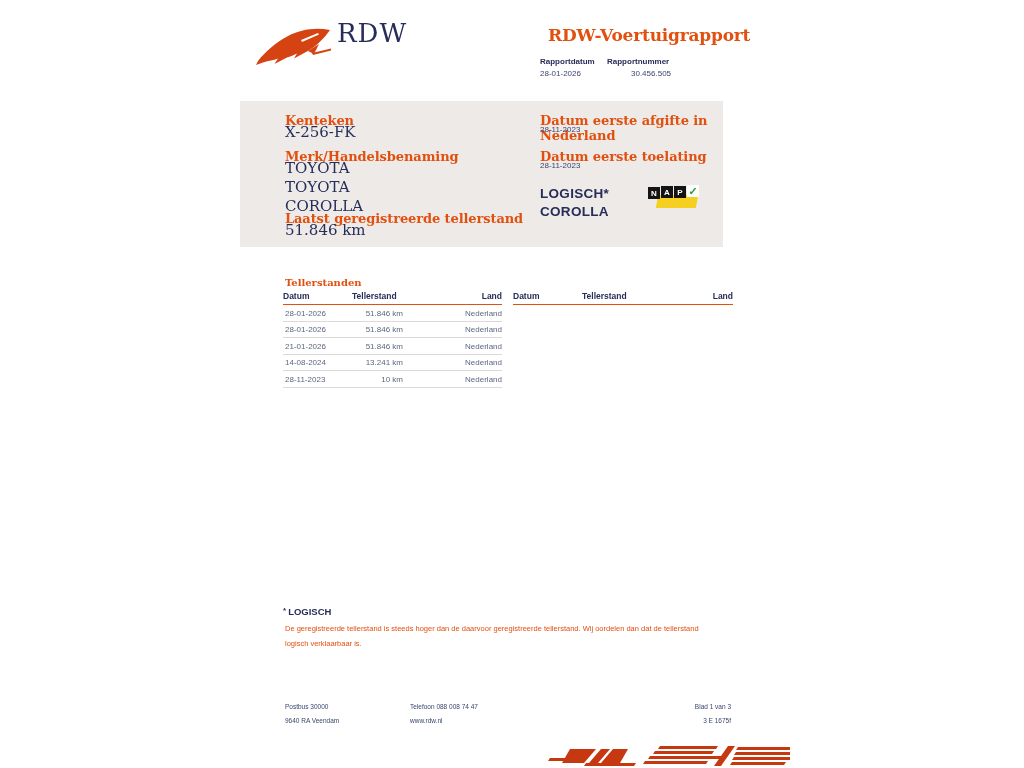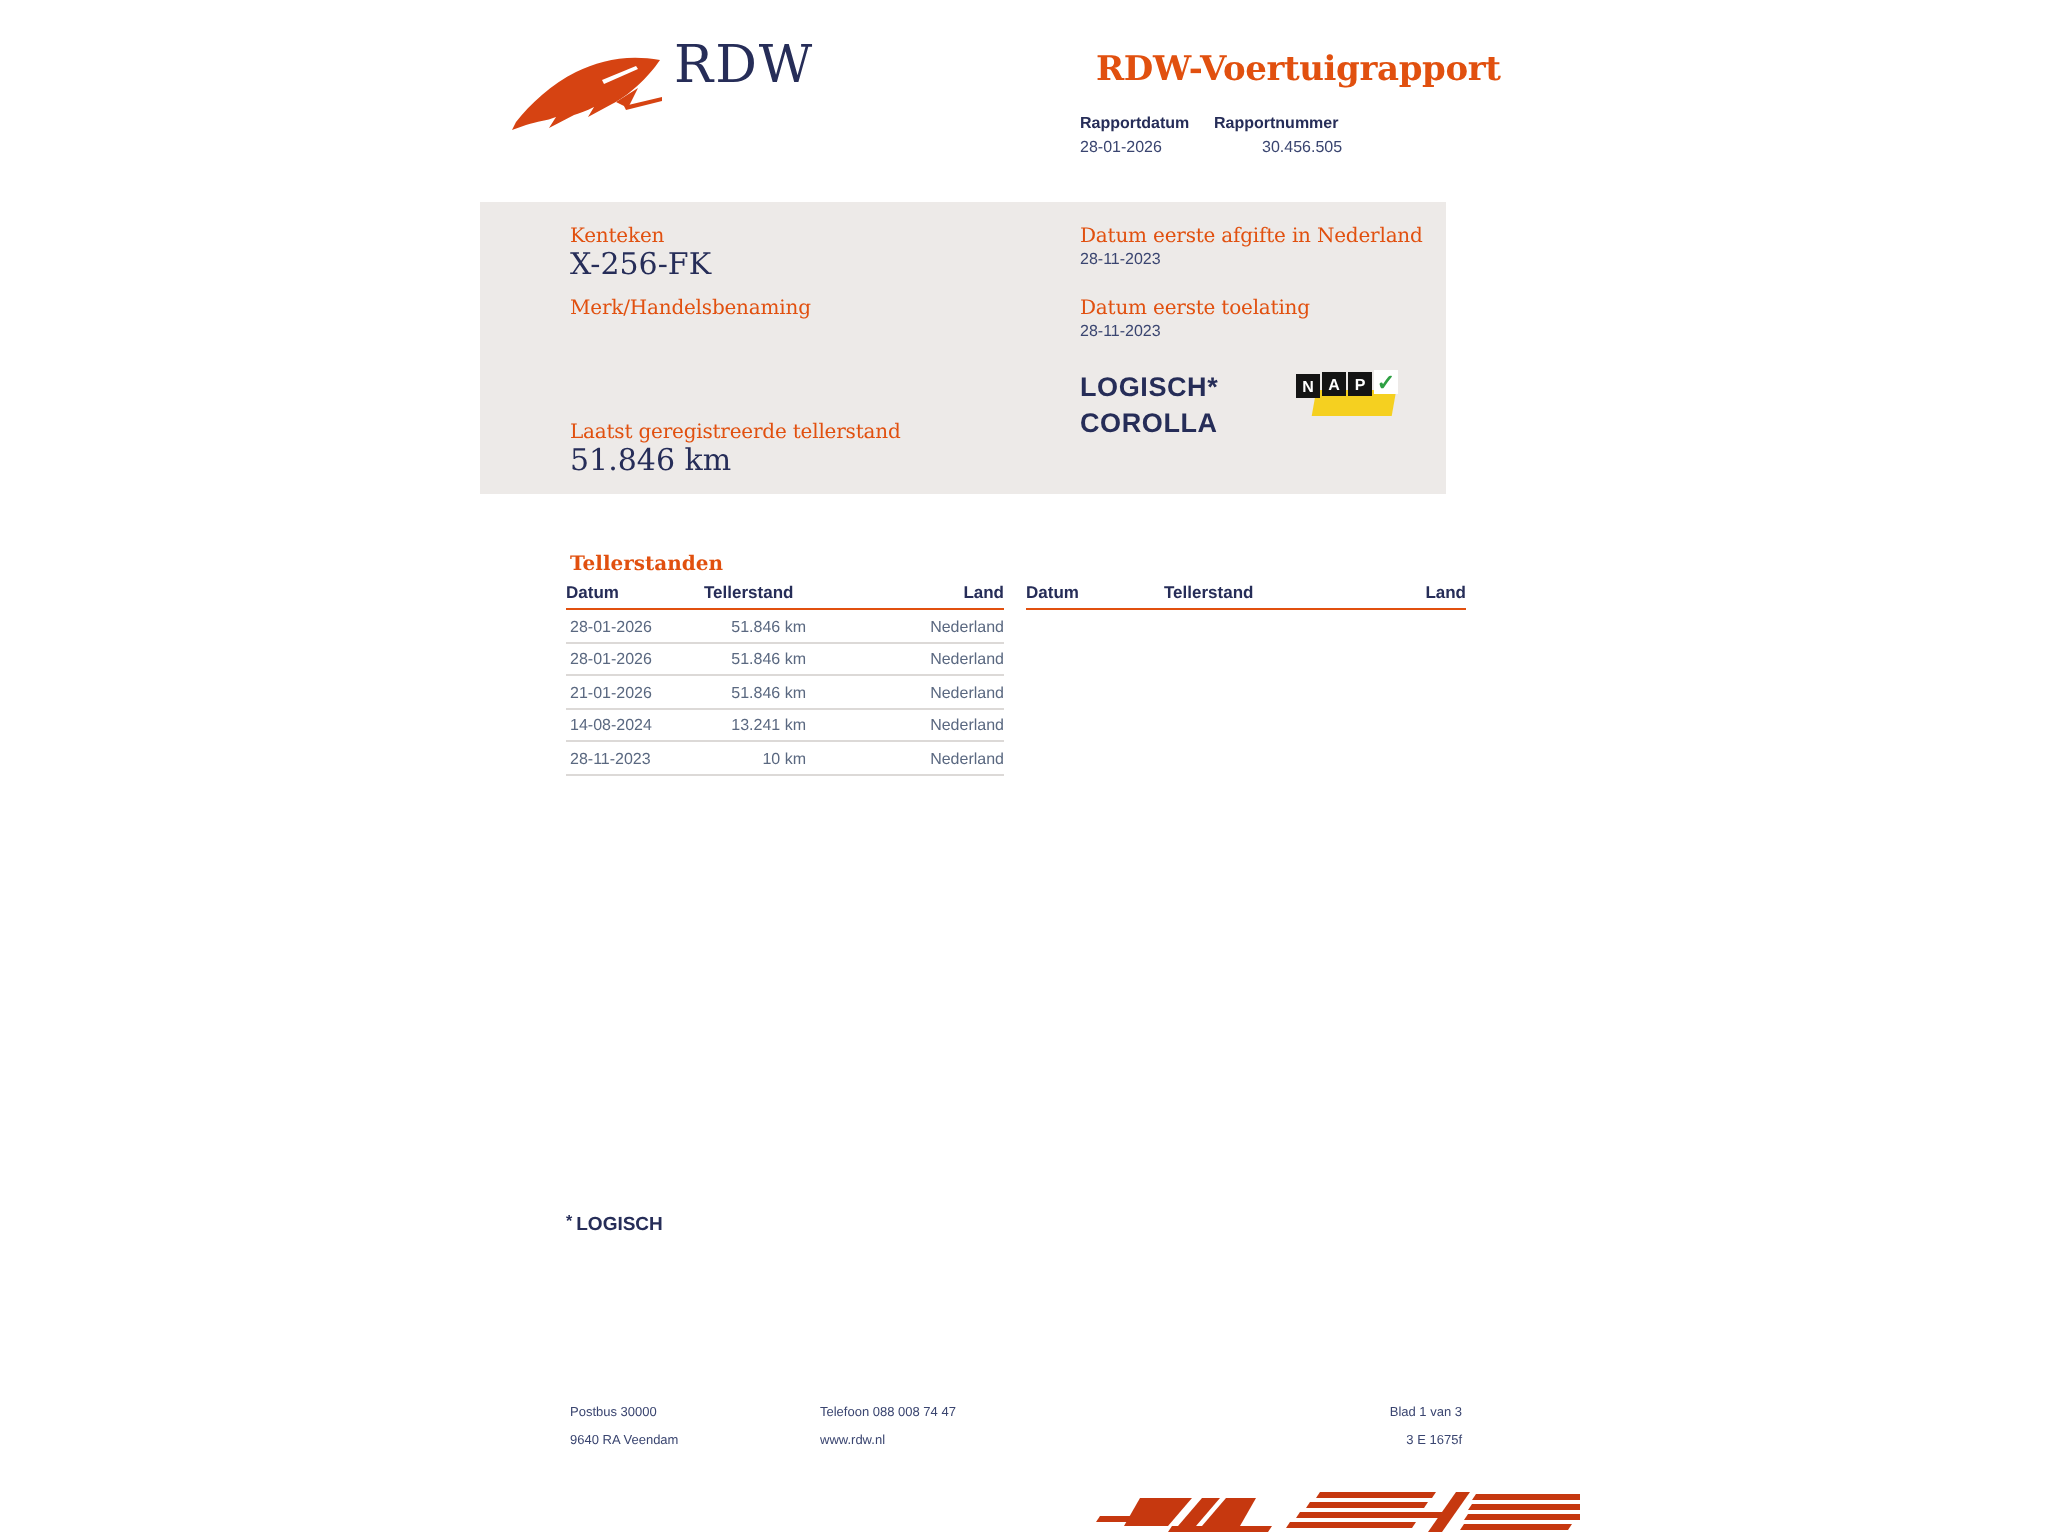--- a/index.html
+++ b/index.html
@@ -13,21 +13,21 @@
   .serif { font-family:"DejaVu Serif", serif; }
 
   
   .logo-text { left:337px; top:18px; font-size:26px; color:var(--navy); letter-spacing:1px; }
   .doc-title { left:548px; top:25px; font-size:17px; font-weight:bold; color:var(--orange); letter-spacing:-0.2px; }
   .meta-label { font-family:Liberation Sans, sans-serif; font-weight:bold; font-size:8px; color:var(--navy); }
   .meta-value { font-size:8px; color:var(--navy-soft); }
 
   
   .summary-box { left:240px; top:101px; width:483px; height:146px; background:var(--box-bg); }
-  .fld-label { position:absolute; font-family:"DejaVu Serif", serif; font-weight:normal; font-size:10px; letter-spacing:-0.1px; color:var(--orange); }
+  .fld-label { position:absolute; font-family:"DejaVu Serif", serif; font-weight:bold; font-size:13px; letter-spacing:-0.1px; color:var(--orange); }
   .fld-value-lg { position:absolute; font-family:"DejaVu Serif", serif; font-size:15px; line-height:19px; color:var(--navy); }
   .fld-value-sm { position:absolute; font-size:8px; color:var(--navy-soft); }
   .oordeel { position:absolute; left:300px; top:84px; font-size:13.5px; line-height:18px; font-weight:bold; letter-spacing:0.3px; color:var(--navy); }
 
   
   .nap { position:absolute; left:408px; top:84px; width:52px; height:27px; }
   .nap-yellow { position:absolute; left:9px; top:10px; width:40px; height:13px; background:var(--nap-yellow); transform:skewX(-10deg); }
   .nap-sq { position:absolute; width:12px; height:12px; background:var(--nap-black); color:#fff;
             font-size:8px; font-weight:bold; display:flex; align-items:center; justify-content:center; }
   .nap-check { position:absolute; width:12px; height:12px; background:#fff; color:var(--nap-green);
@@ -73,20 +73,21 @@
   <div class="abs meta-label" style="left:607px; top:57px;">Rapportnummer</div>
   <div class="abs meta-value" style="left:540px; top:69px;">28-01-2026</div>
   <div class="abs meta-value" style="left:607px; top:69px;padding-left:24px;">30.456.505</div>
 
   <div class="abs summary-box">
 
     <div class="fld-label" style="left:45px; top:12px;">Kenteken</div>
     <div class="fld-value-lg" style="left:45px; top:22px;">X-256-FK</div>
 
     <div class="fld-label" style="left:45px; top:48px;">Merk/Handelsbenaming</div>
+    <div class="fld-value-lg" style="left:45px; top:58px; width:132px;">TOYOTA TOYOTA COROLLA</div>
 
     <div class="fld-label" style="left:45px; top:110px;">Laatst geregistreerde tellerstand</div>
     <div class="fld-value-lg" style="left:45px; top:120px;">51.846 km</div>
 
     <div class="fld-label" style="left:300px; top:12px;">Datum eerste afgifte in Nederland</div>
     <div class="fld-value-sm" style="left:300px; top:24px;">28-11-2023</div>
 
     <div class="fld-label" style="left:300px; top:48px;">Datum eerste toelating</div>
     <div class="fld-value-sm" style="left:300px; top:60px;">28-11-2023</div>
 
@@ -164,20 +165,21 @@
           <th class="c2">Land</th>
         </tr>
       </thead>
       <tbody></tbody>
     </table>
   </div>
 
   <div class="abs fn-title">
     <span class="fn-ast">*</span><span>LOGISCH</span>
   </div>
+  <div class="abs fn-text">De geregistreerde tellerstand is steeds hoger dan de daarvoor geregistreerde tellerstand. Wij oordelen dan dat de tellerstand logisch verklaarbaar is.</div>
 
   <div class="abs foot" style="left:285px; top:700px;">
     <div>Postbus 30000</div>
     <div>9640 RA Veendam</div>
   </div>
   <div class="abs foot" style="left:410px; top:700px;">
     <div>Telefoon 088 008 74 47</div>
     <div><a href="#">www.rdw.nl</a></div>
   </div>
   <div class="abs foot foot-right" style="left:631px; top:700px; width:100px;">

